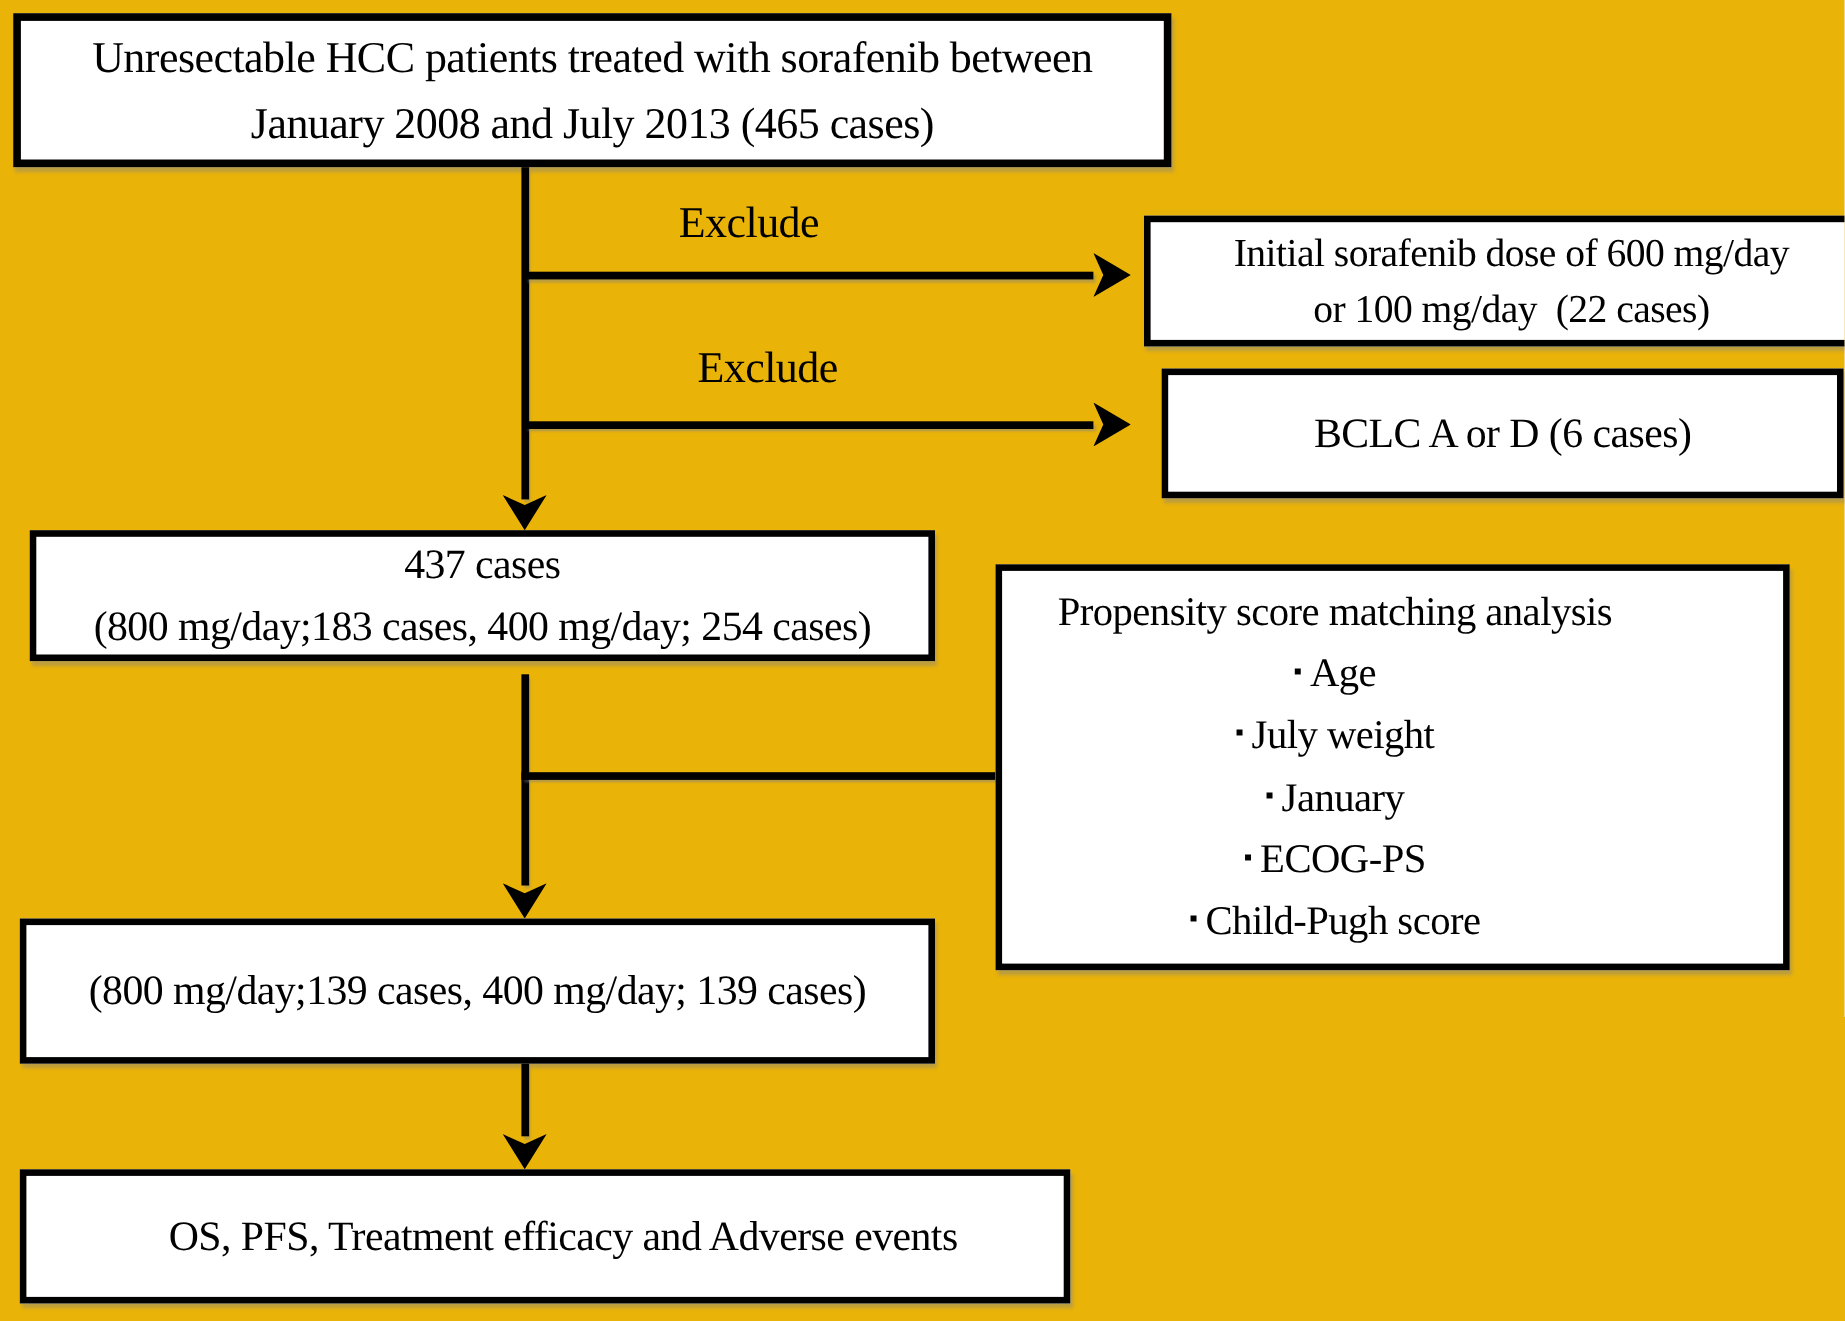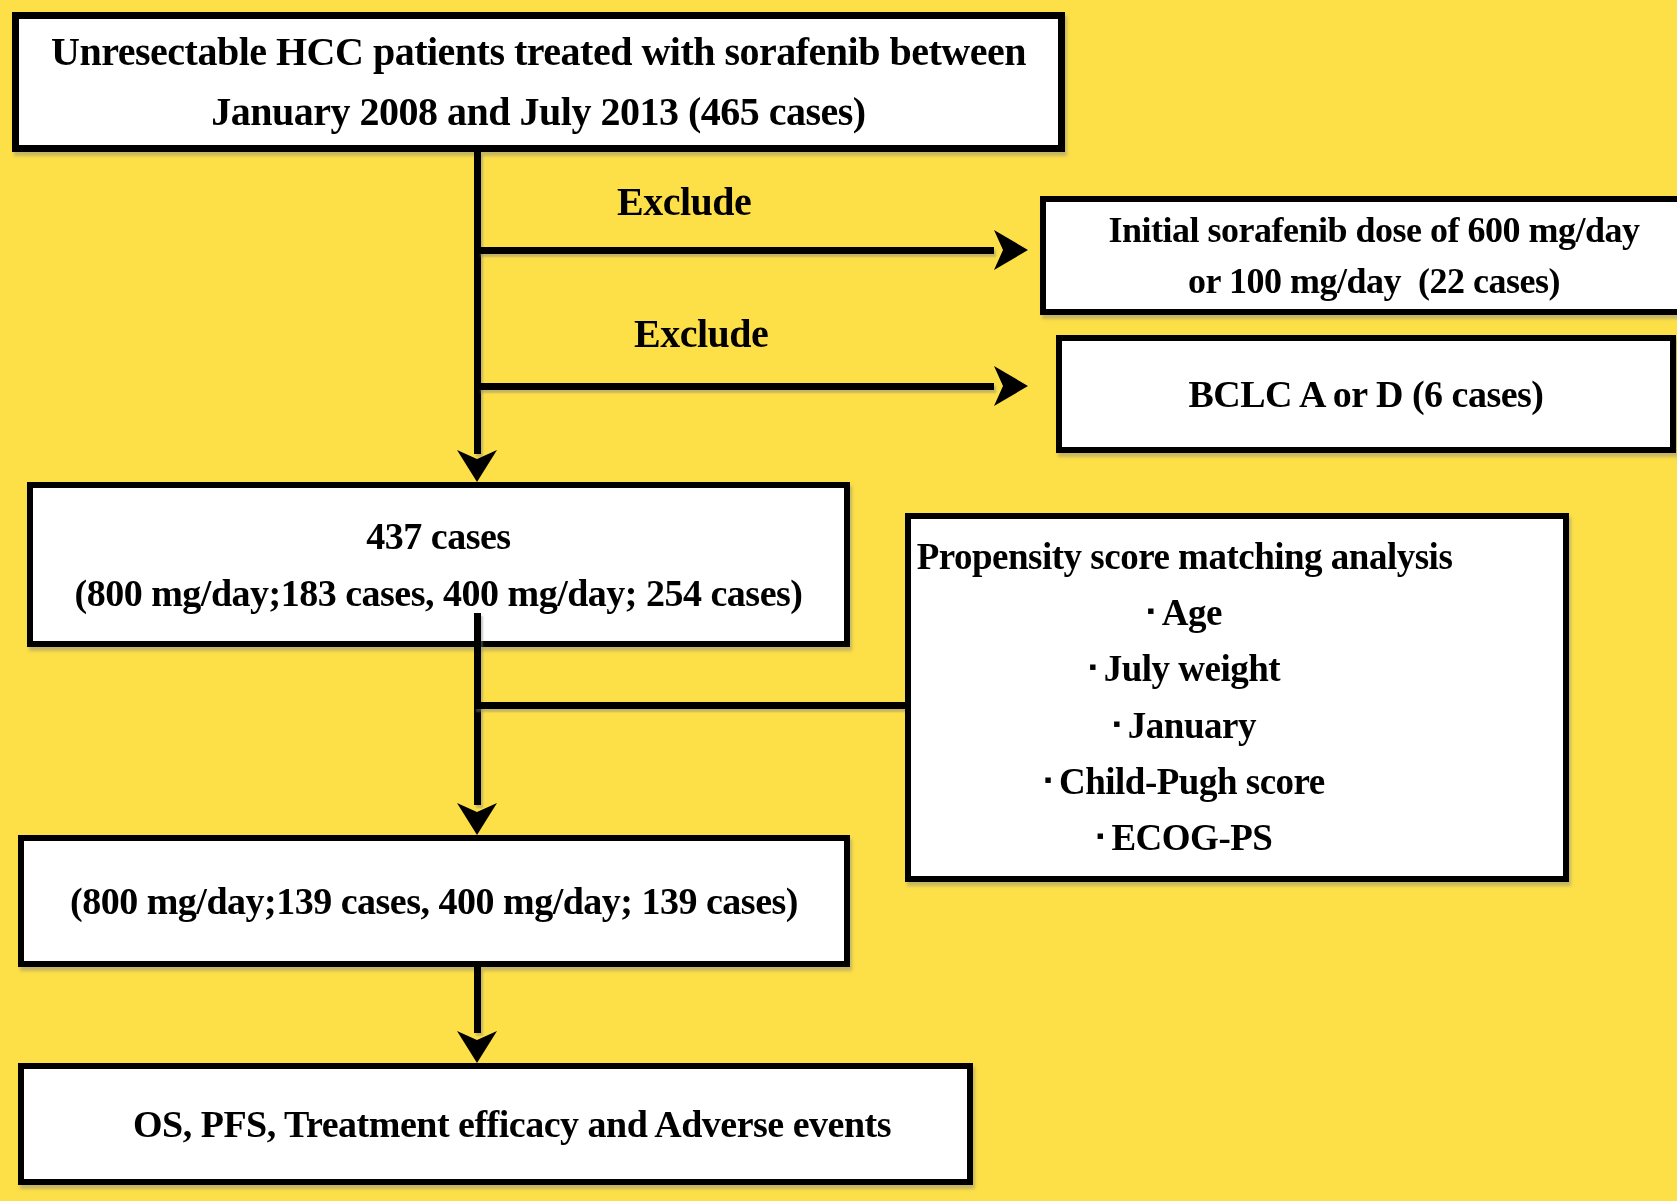--- a/index.html
+++ b/index.html
@@ -1,21 +1,21 @@
 <!DOCTYPE html>
 <html><head>
 <meta charset="utf-8">
 <style>
   html,body{margin:0;padding:0;background:#ffffff;}
   #stage{
     position:relative;
     width:1677px;height:1201px;
-    background:#fde047;
+    background:#eab308;
     font-family:"Liberation Serif","DejaVu Serif",serif;
-    font-weight:bold;
+    font-weight:normal;
     color:#000;
     overflow:hidden;
   }
   .box{
     position:absolute;
     background:#fff;
     border:6px solid #000;
     display:flex;
     flex-direction:column;
     align-items:center;
@@ -34,22 +34,22 @@
   .ah svg{display:block;}
   .lbl{
     position:absolute;
     text-align:left;
     font-size:40px;
     letter-spacing:-0.5px;
   }
   .box-top{left:12px;top:12px;width:1053px;height:140px;border-width:7px;font-size:40px;line-height:1.5;}
   .box-ex1{left:1040px;top:196px;width:668px;height:119px;font-size:36px;line-height:1.4;}
   .box-ex2{left:1040px;top:335px;width:620px;height:118px;font-size:38px;margin-left:16px;}
-  .box-437{left:27px;top:482px;width:823px;height:165px;font-size:38px;line-height:1.5;}
-  .box-prop{left:905px;top:513px;width:664px;height:369px;font-size:37px;line-height:1.52;
+  .box-437{left:27px;top:482px;width:823px;height:119px;font-size:38px;line-height:1.5;}
+  .box-prop{left:905px;top:513px;width:722px;height:369px;font-size:37px;line-height:1.52;
             padding-right:105px;justify-content:flex-start;padding-top:10px;}
   .box-278{left:18px;top:835px;width:832px;height:132px;font-size:38px;line-height:1.5;}
   .box-out{left:18px;top:1063px;width:955px;height:122px;font-size:38px;padding-left:33px;}
   .bullet{font-size:22px;vertical-align:7px;margin-right:7px;letter-spacing:0;}
 </style>
 </head>
 <body>
 
 <div id="stage">
 
@@ -99,22 +99,22 @@
     <svg width="40" height="32" viewBox="0 0 40 32">
         <path d="M0 0 L20 9 L40 0 L20 32 Z" fill="#000"></path>
       </svg>
   </div>
 
   <div class="box box-prop">
     <div class="t">Propensity score matching analysis</div>
     <div class="t"><span class="bullet">▪</span><span>Age</span></div>
     <div class="t"><span class="bullet">▪</span><span>July weight</span></div>
     <div class="t"><span class="bullet">▪</span><span>January</span></div>
+    <div class="t"><span class="bullet">▪</span><span>ECOG-PS</span></div>
     <div class="t"><span class="bullet">▪</span><span>Child-Pugh score</span></div>
-    <div class="t"><span class="bullet">▪</span><span>ECOG-PS</span></div>
   </div>
 
   <div class="box box-278">
     <div class="t">(800 mg/day;139 cases, 400 mg/day; 139 cases)</div>
   </div>
 
   <div class="line" style="left:474px;top:967px;width:7px;height:66px;"></div>
   <div class="ah" style="left:457px;top:1031px;">
     <svg width="40" height="32" viewBox="0 0 40 32">
         <path d="M0 0 L20 9 L40 0 L20 32 Z" fill="#000"></path>

